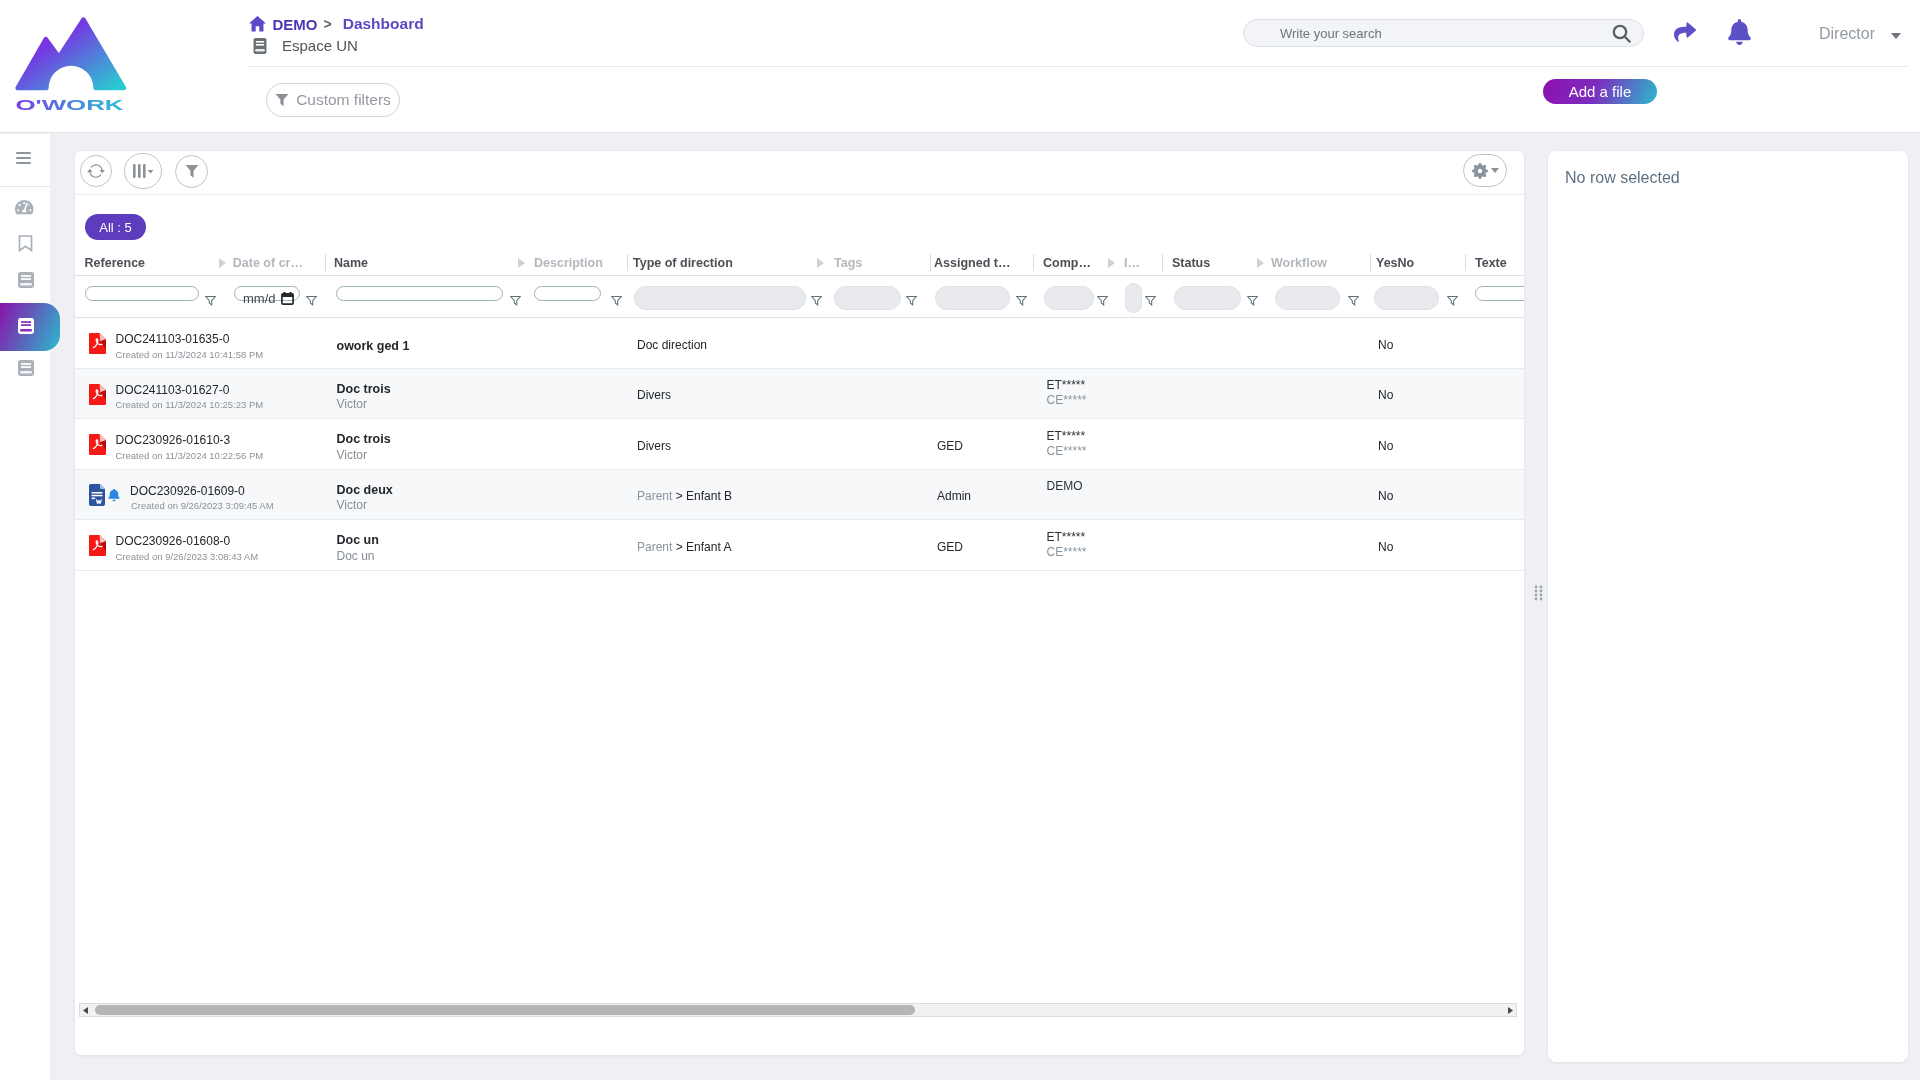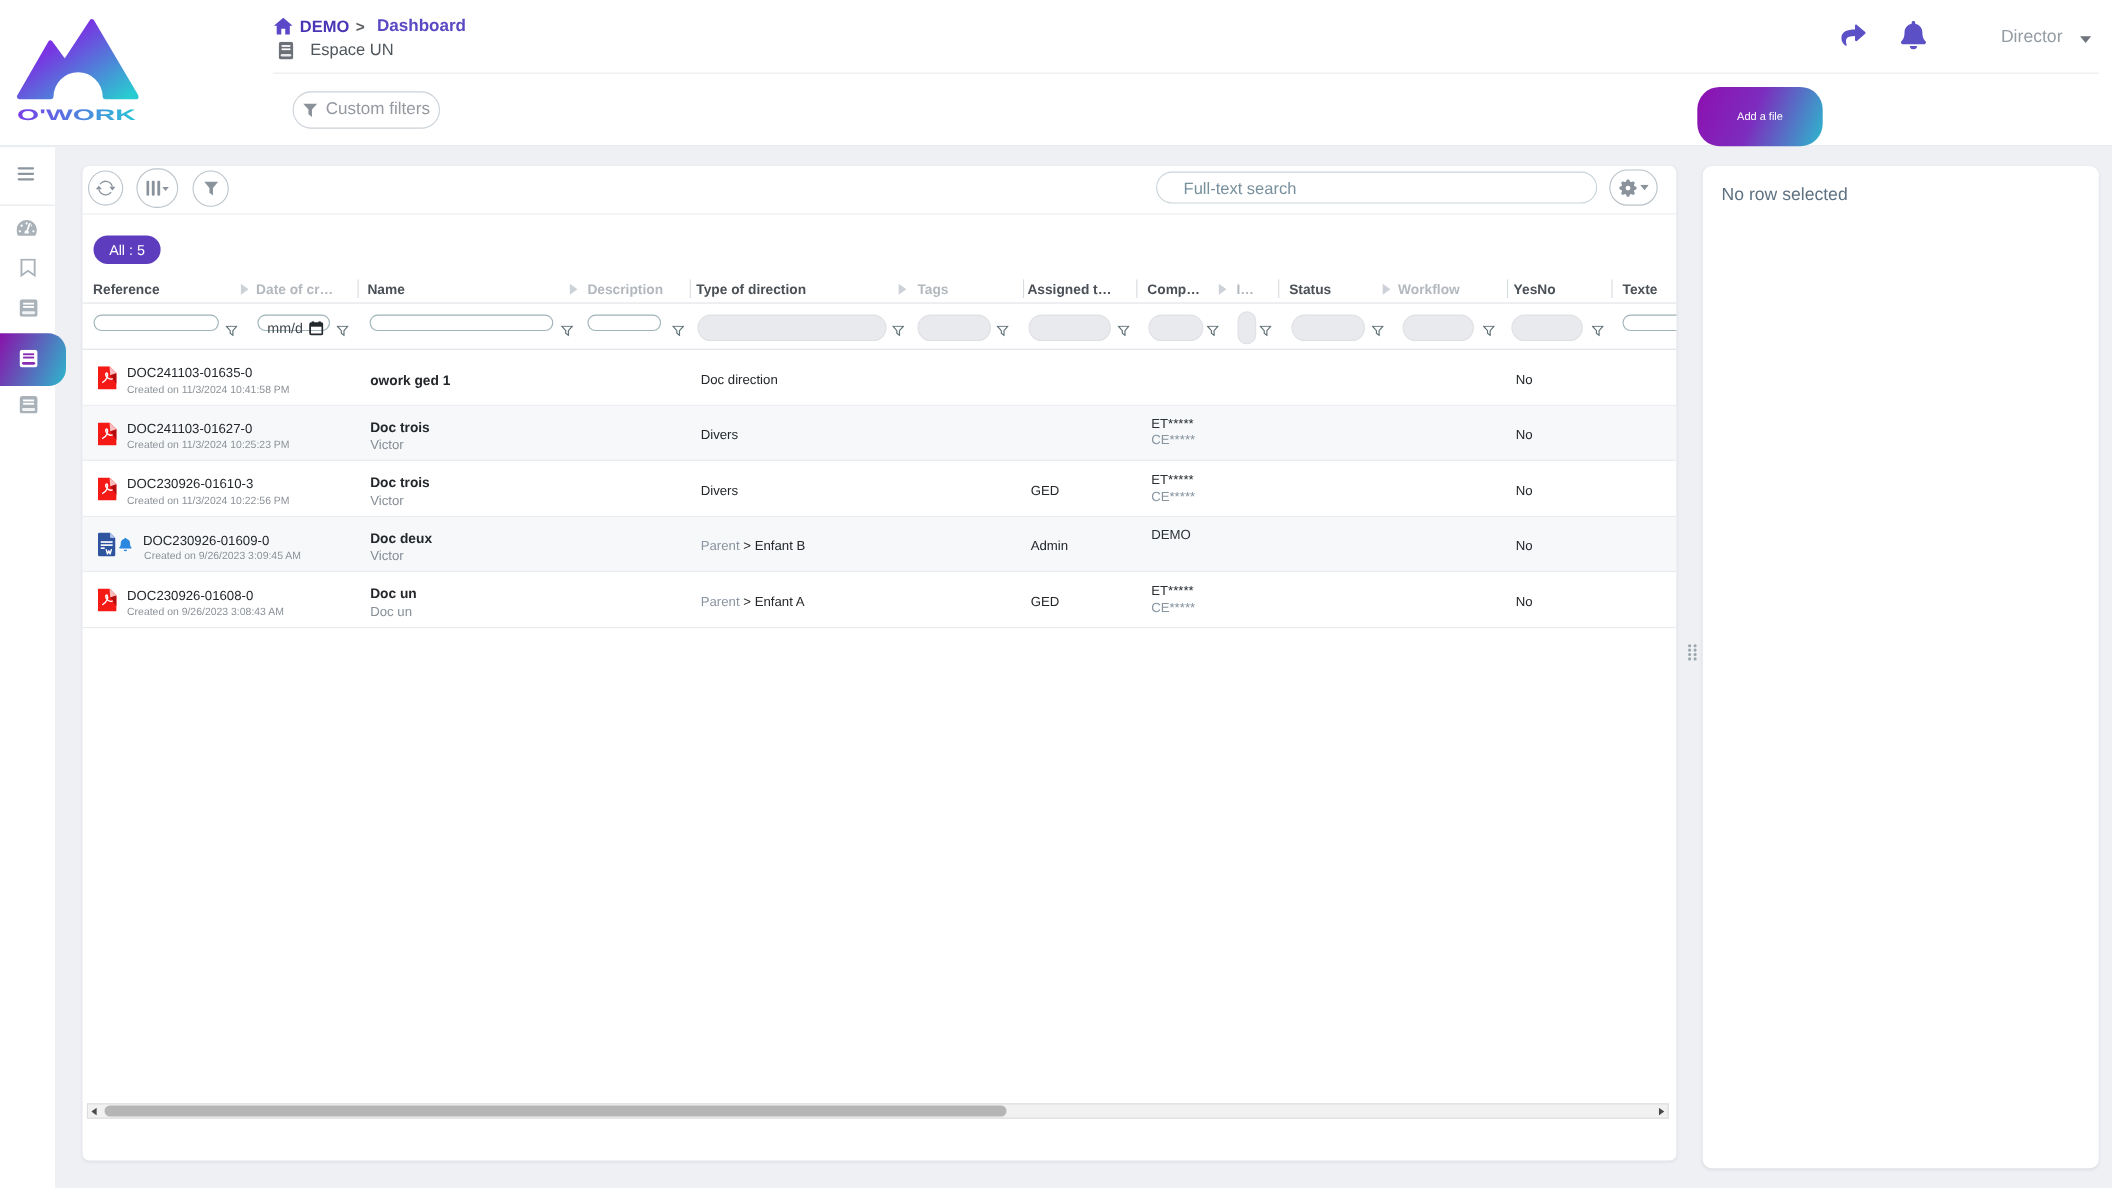--- a/index.html
+++ b/index.html
@@ -17,21 +17,21 @@
 #hdr-div { position:absolute; left:248px; top:66px; width:1660px; height:1px; background:#e8eaee; }
 #btn-custom { position:absolute; left:266px; top:83px; width:134px; height:34px; border:1px solid #ccd2d8; border-radius:17px; display:flex; align-items:center; justify-content:center; color:#94999f; font-size:15.5px; background:#fff; }
 #btn-custom svg { margin-right:7px; }
 #tsearch { position:absolute; left:1243px; top:19px; width:401px; height:28px; background:#f2f4f8; border:1px solid #dde1e8; border-radius:14px; }
 #tsearch .ph { position:absolute; left:36px; top:6px; font-size:13px; color:#6c757d; }
 #tsearch svg { position:absolute; right:11px; top:4px; }
 #icon-share { position:absolute; left:1673px; top:21px; }
 #icon-bell { position:absolute; left:1728px; top:19px; }
 #director { position:absolute; left:1819px; top:25px; font-size:16px; color:#949ba3; }
 #dir-caret { position:absolute; left:1891px; top:33px; width:0; height:0; border-left:5.5px solid transparent; border-right:5.5px solid transparent; border-top:6px solid #6d747c; }
-.gbtn { position:absolute; top:79px; height:54px; border-radius:20.5px; background:linear-gradient(112deg,#8d10af 0%,#7d2cbe 45%,#2cb9cd 100%); color:#fff; font-size:10px; display:flex; align-items:center; justify-content:center; }
+.gbtn { position:absolute; top:79px; height:25px; border-radius:20.5px; background:linear-gradient(112deg,#8d10af 0%,#7d2cbe 45%,#2cb9cd 100%); color:#fff; font-size:15px; display:flex; align-items:center; justify-content:center; }
 #btn-add { left:1543px; width:114px; }
 #btn-create { left:1663px; width:213px; }
 
 
 #sidebar { position:absolute; left:0; top:134px; width:50px; height:946px; background:#fff; z-index:4; }
 #sb-burger { position:absolute; left:16px; top:18px; width:15px; }
 #sb-burger div { height:2.2px; background:#8d969e; margin-bottom:2.9px; border-radius:1px; }
 #sb-div { position:absolute; left:0; top:52px; width:50px; height:1px; background:#e4e8ec; }
 .sb-ic { position:absolute; left:16px; }
 #sb-active { position:absolute; left:0; top:169px; width:60px; height:48px; border-radius:0 16px 16px 0; background:linear-gradient(115deg,#8912aa 0%,#2cb9cd 100%); }
@@ -129,20 +129,27 @@
   </div>
   <div id="hdr-div"></div>
 
   <div id="btn-custom">
     <svg width="14" height="13" viewBox="0 0 14 13">
         <path fill="#8a9199" d="M0.5 0 H13.5 L8.6 5.6 V12.3 L5.4 9.8 V5.6 Z"></path>
       </svg>
     <span>Custom filters</span>
   </div>
 
+  <div id="tsearch">
+    <span class="ph">Write your search</span>
+    <svg width="20" height="20" viewBox="0 0 20 20" fill="none" stroke="#566066" stroke-width="2.3">
+        <circle cx="8" cy="8" r="6.2"></circle>
+        <line x1="12.8" y1="12.8" x2="18.3" y2="18.3"></line>
+      </svg>
+  </div>
 
   <svg id="icon-share" width="24" height="22" viewBox="0 0 512 512">
       <path fill="#5b50c5" d="M503.691 189.836L327.687 37.851C312.281 24.546 288 35.347 288 56.015v80.053C127.371 137.907 0 170.1 0 322.326c0 61.441 39.581 122.309 83.333 154.132 13.653 9.931 33.111-2.533 28.077-18.631C66.066 312.814 132.917 274.316 288 272.085V360c0 20.7 24.3 31.453 39.687 18.164l176.004-152c11.071-9.562 11.086-26.753 0-36.328z"></path>
     </svg>
   <svg id="icon-bell" width="23" height="26" viewBox="0 0 448 512">
       <path fill="#5b50c5" d="M224 512c35.32 0 63.97-28.65 63.97-64H160.03c0 35.35 28.65 64 63.97 64zm215.39-149.71c-19.32-20.76-55.47-51.99-55.47-154.29 0-77.7-54.48-139.9-127.94-155.16V32c0-17.67-14.32-32-31.98-32s-31.98 14.33-31.98 32v20.84C118.56 68.1 64.08 130.3 64.08 208c0 102.3-36.15 133.53-55.47 154.29-6 6.45-8.66 14.16-8.61 21.71.11 16.4 12.98 32 32.1 32h383.8c19.12 0 32-15.6 32.1-32 .05-7.55-2.61-15.27-8.61-21.71z"></path>
     </svg>
   <span id="director">Director</span>
   <div id="dir-caret"></div>
 
@@ -205,23 +212,20 @@
             <rect x="10" y="0" width="2.6" height="14" rx="1.2"></rect>
             <path d="M14.5 6 h6 l-3 3.6 Z"></path>
           </g>
         </svg>
     </div>
     <div id="tbtn3" class="tbtn">
       <svg width="14" height="14" viewBox="0 0 14 14">
           <path fill="#8a939b" d="M0.5 0 H13.5 L8.6 5.8 V12.8 L5.4 10.2 V5.8 Z"></path>
         </svg>
     </div>
-    <div id="fts">
-        <span class="ph">Full-text search</span>
-      </div>
     <div id="gearbtn" class="tbtn">
       <svg width="16" height="16" viewBox="0 0 16 16" fill="#8a939b">
           <path d="M9.405 1.05c-.413-1.4-2.397-1.4-2.81 0l-.1.34a1.464 1.464 0 0 1-2.105.872l-.31-.17c-1.283-.698-2.686.705-1.987 1.987l.169.311c.446.82.023 1.841-.872 2.105l-.34.1c-1.4.413-1.4 2.397 0 2.81l.34.1a1.464 1.464 0 0 1 .872 2.105l-.17.31c-.698 1.283.705 2.686 1.987 1.987l.311-.169a1.464 1.464 0 0 1 2.105.872l.1.34c.413 1.4 2.397 1.4 2.81 0l.1-.34a1.464 1.464 0 0 1 2.105-.872l.31.17c1.283.698 2.686-.705 1.987-1.987l-.169-.311a1.464 1.464 0 0 1 .872-2.105l.34-.1c1.4-.413 1.4-2.397 0-2.81l-.34-.1a1.464 1.464 0 0 1-.872-2.105l.17-.31c.698-1.283-.705-2.686-1.987-1.987l-.311.169a1.464 1.464 0 0 1-2.105-.872l-.1-.34z"></path>
           <circle cx="8" cy="8" r="2.2" fill="#fff"></circle>
         </svg>
       <svg width="8" height="5" viewBox="0 0 8 5" style="margin-left:3px">
           <path fill="#8a939b" d="M0 0 h8 l-4 5 Z"></path>
         </svg>
     </div>
   </div>

